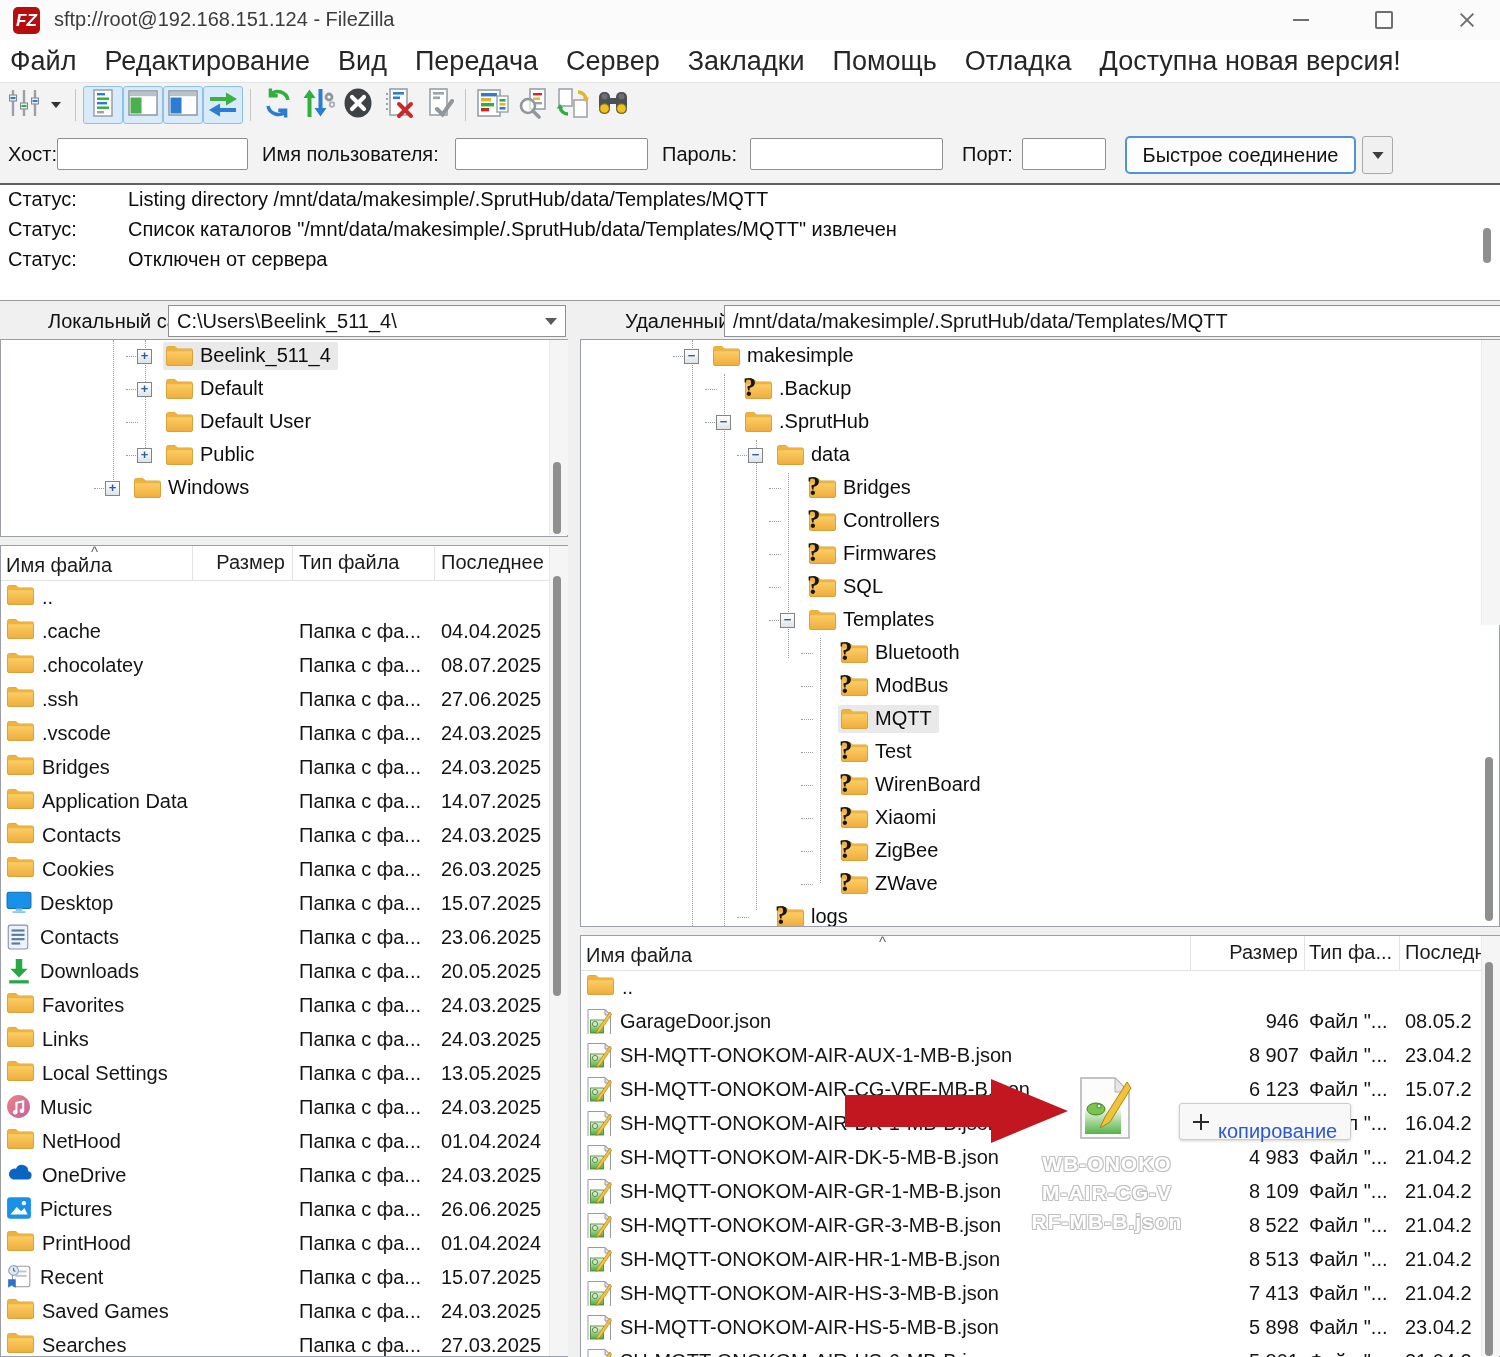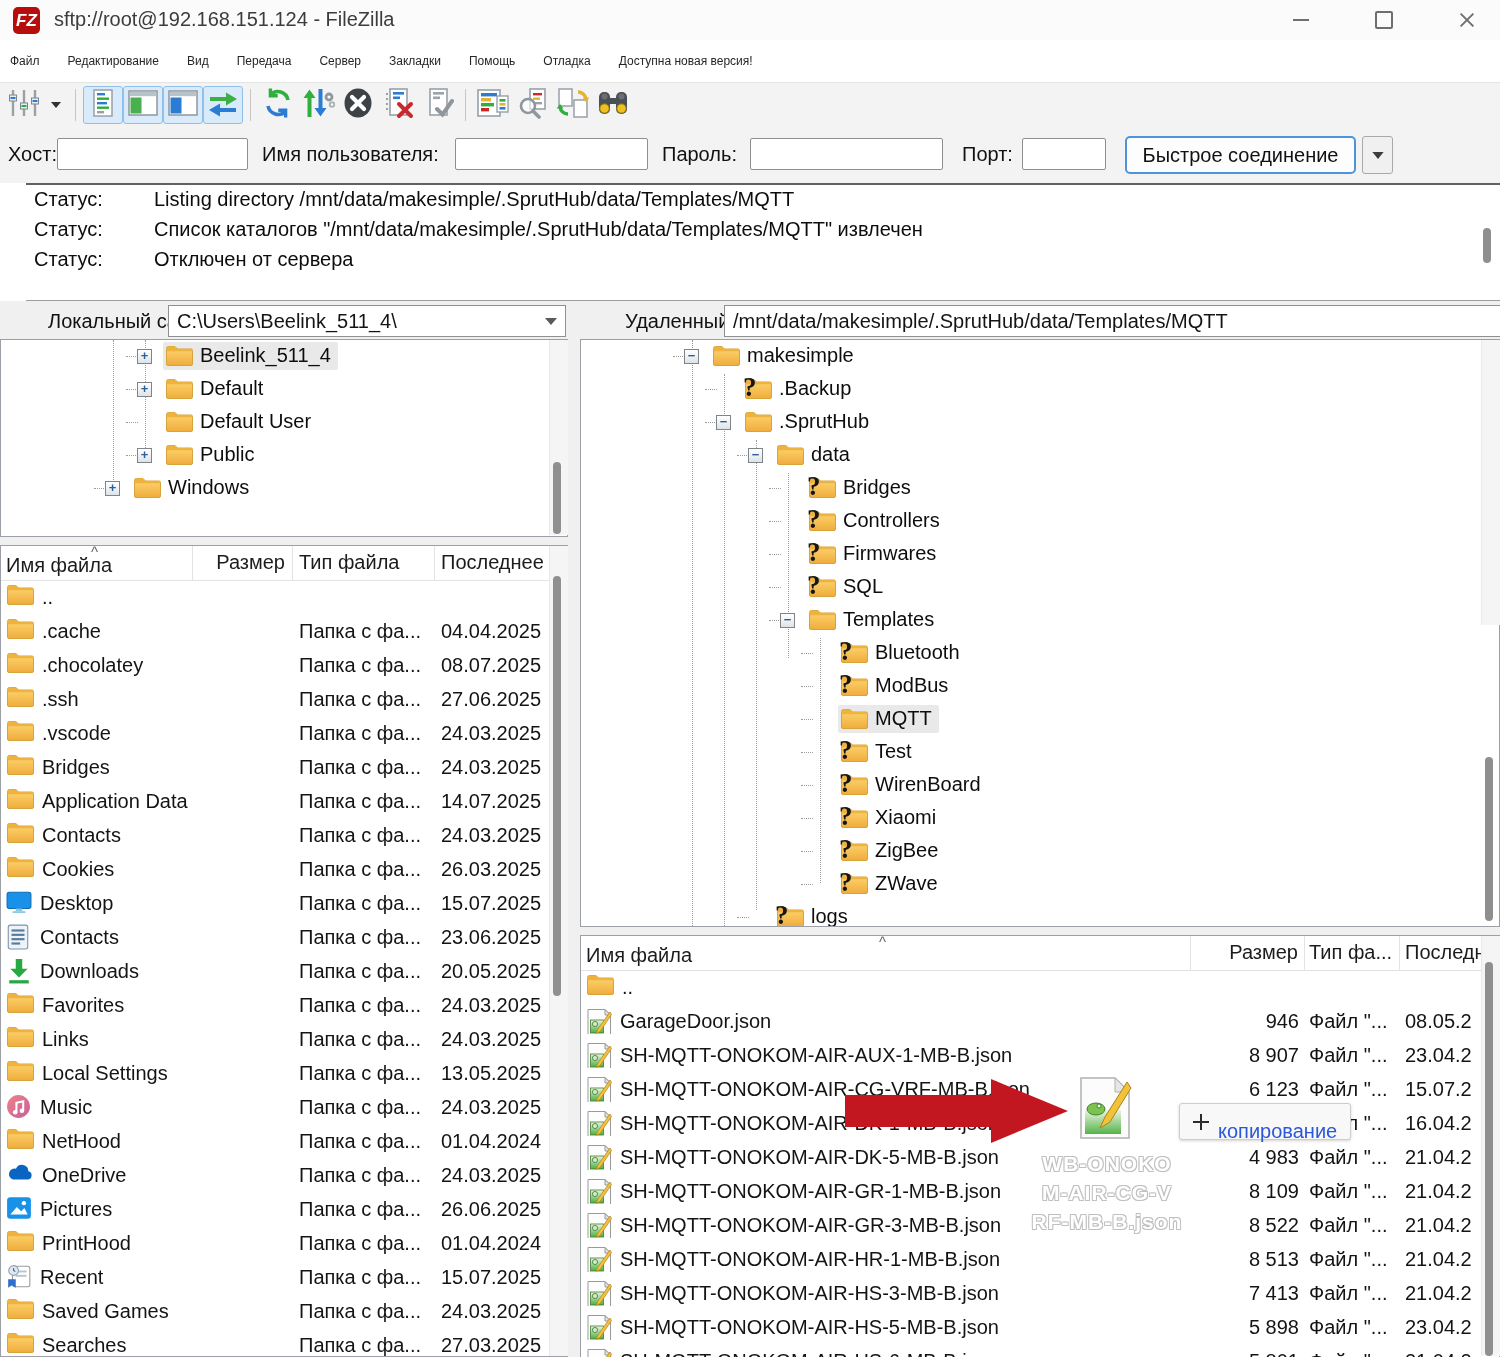--- a/index.html
+++ b/index.html
@@ -12,41 +12,41 @@
   .wtitle{position:absolute;left:54px;top:8px;font-size:20px;color:#3c3c3c;white-space:nowrap;}
   .winbtn{position:absolute;top:0;width:46px;height:40px;display:flex;align-items:center;justify-content:center;}
   .ic-min{width:16px;height:0;border-top:2px solid #6f6f6f;}
   .ic-max{width:14px;height:14px;border:2px solid #6f6f6f;border-radius:2px;}
   .ic-close{position:relative;width:18px;height:18px;}
   .ic-close:before,.ic-close:after{content:"";position:absolute;left:8px;top:0;width:2px;height:18px;background:#6f6f6f;}
   .ic-close:before{transform:rotate(45deg);} .ic-close:after{transform:rotate(-45deg);}
   
   .menubar{position:absolute;top:40px;left:0;right:0;height:42px;background:#fff;display:flex;align-items:center;
            padding-left:10px;gap:28px;}
-  .mi{font-size:12px;color:#262626;white-space:nowrap;}
+  .mi{font-size:27px;color:#262626;white-space:nowrap;}
   
   .toolbar{position:absolute;top:82px;left:0;right:0;height:44px;background:#f3f3f3;border-top:1px solid #e4e4e4;
            display:flex;align-items:center;padding-left:4px;}
   .tb{width:40px;height:38px;display:flex;align-items:center;justify-content:center;border-radius:3px;box-sizing:border-box;}
   .tb.narrow{width:24px;}
   .tb.active{background:#d9eafb;border:1px solid #8ec0ea;}
   .tbsep{width:1px;height:32px;background:#c6c6c6;margin:0 7px;}
   
   .quickbar{position:absolute;top:126px;left:0;right:0;height:57px;background:#f3f3f3;}
   .qlabel{position:absolute;top:17px;font-size:20px;color:#111;}
   .qinput{position:absolute;top:12px;height:32px;background:#fff;border:1px solid #8f8f8f;border-radius:2px;
           box-sizing:border-box;font-size:19px;padding:0 6px;font-family:"Liberation Sans",sans-serif;}
   .qbtn{position:absolute;top:10px;left:1125px;width:231px;height:38px;background:#fdfdfd;border:2px solid #4f93d9;
         border-radius:5px;font-size:20px;color:#111;display:flex;align-items:center;justify-content:center;box-sizing:border-box;}
   .qdrop{position:absolute;top:10px;left:1362px;width:31px;height:38px;background:#f0f0f0;border:1px solid #a9a9a9;
          border-radius:3px;display:flex;align-items:center;justify-content:center;box-sizing:border-box;}
   .tri-down{width:0;height:0;border-left:7px solid transparent;border-right:7px solid transparent;border-top:9px solid #3a3d40;}
   
   .statusarea{position:absolute;top:183px;left:0;right:0;height:118px;background:#fff;border-top:2px solid #616161;
-              border-bottom:1px solid #9c9c9c;box-sizing:border-box;overflow:hidden;margin-left:26px;}
+              border-bottom:1px solid #9c9c9c;box-sizing:border-box;overflow:hidden;}
   .sline{display:flex;font-size:20px;padding:3px 0 4px 8px;color:#0d0d0d;}
   .slabel{flex:0 0 120px;}
   
   .main{position:absolute;top:301px;left:0;right:0;bottom:0;background:#f0f0f0;}
   .sitelabel{position:absolute;font-size:20px;color:#111;top:9px;margin-left:40px;}
   .combo{position:absolute;top:4px;height:32px;background:#fff;border:1px solid #8f8f8f;box-sizing:border-box;
          font-size:20px;display:flex;align-items:center;padding-left:8px;white-space:nowrap;overflow:hidden;}
   .chev{position:absolute;right:8px;top:12px;width:0;height:0;border-left:6px solid transparent;
         border-right:6px solid transparent;border-top:7px solid #5a5a5a;}
   .whitebox{position:absolute;background:#fff;border:1px solid #9aa0a6;box-sizing:border-box;overflow:hidden;}

